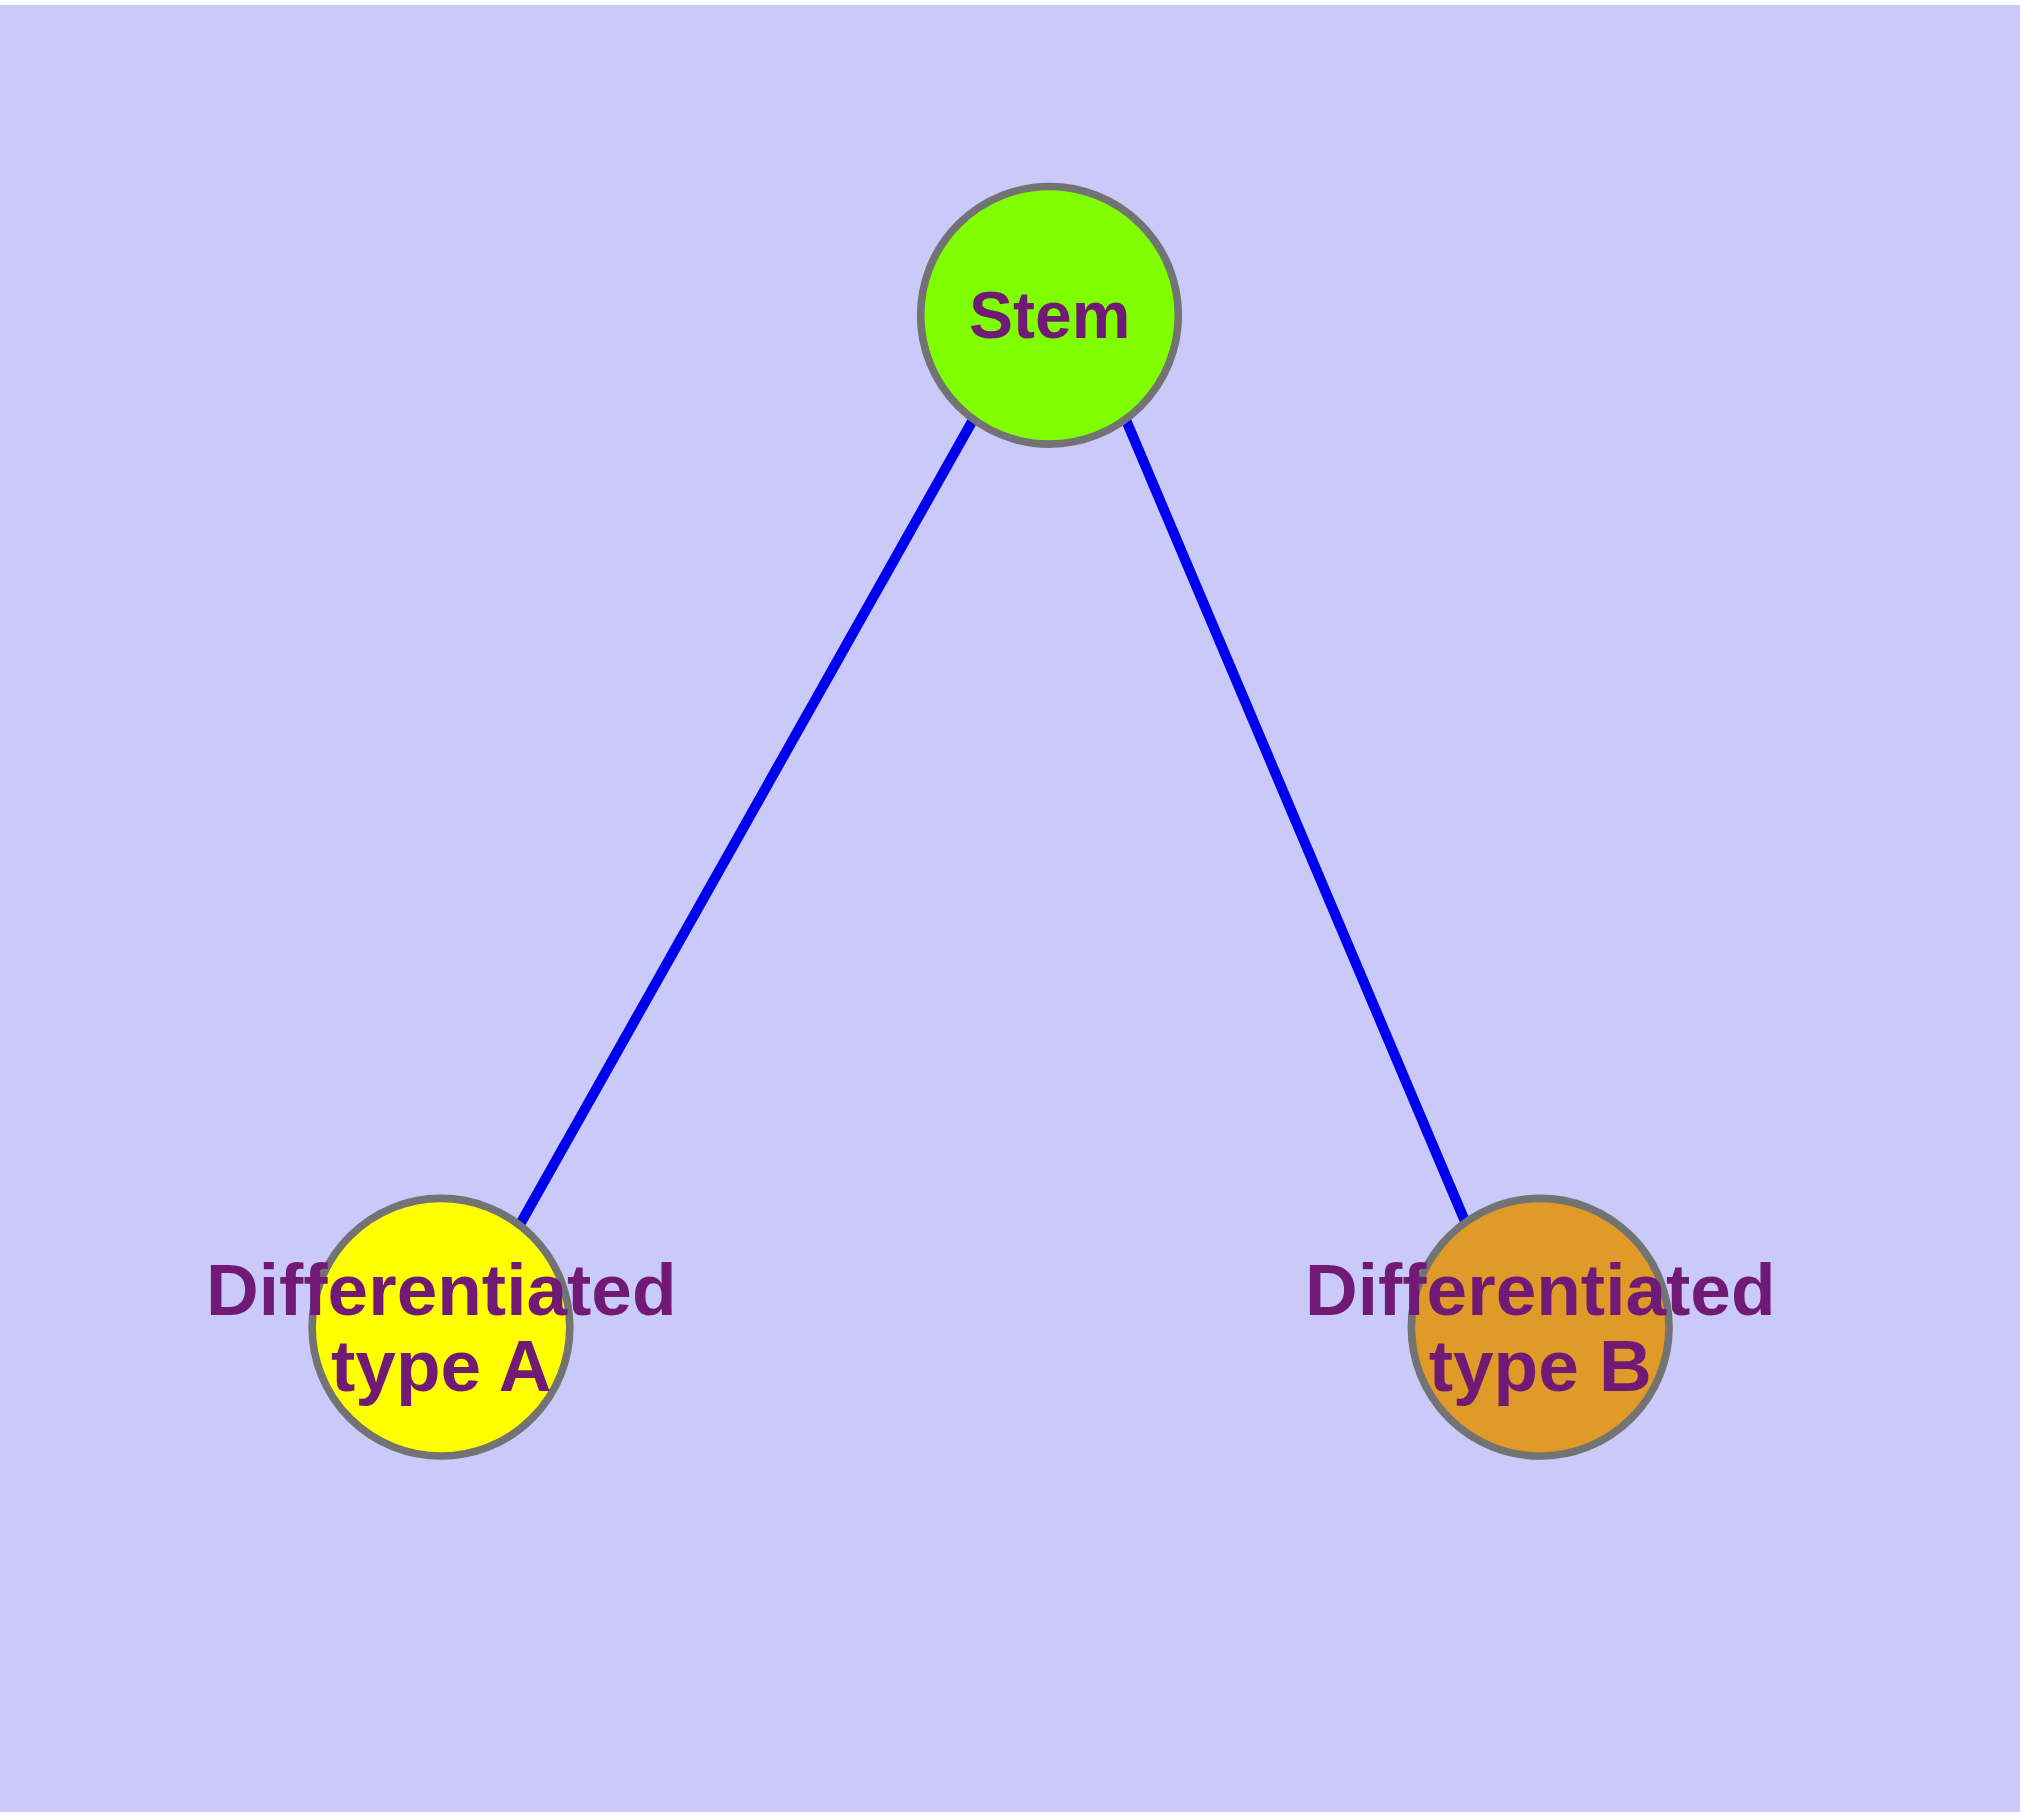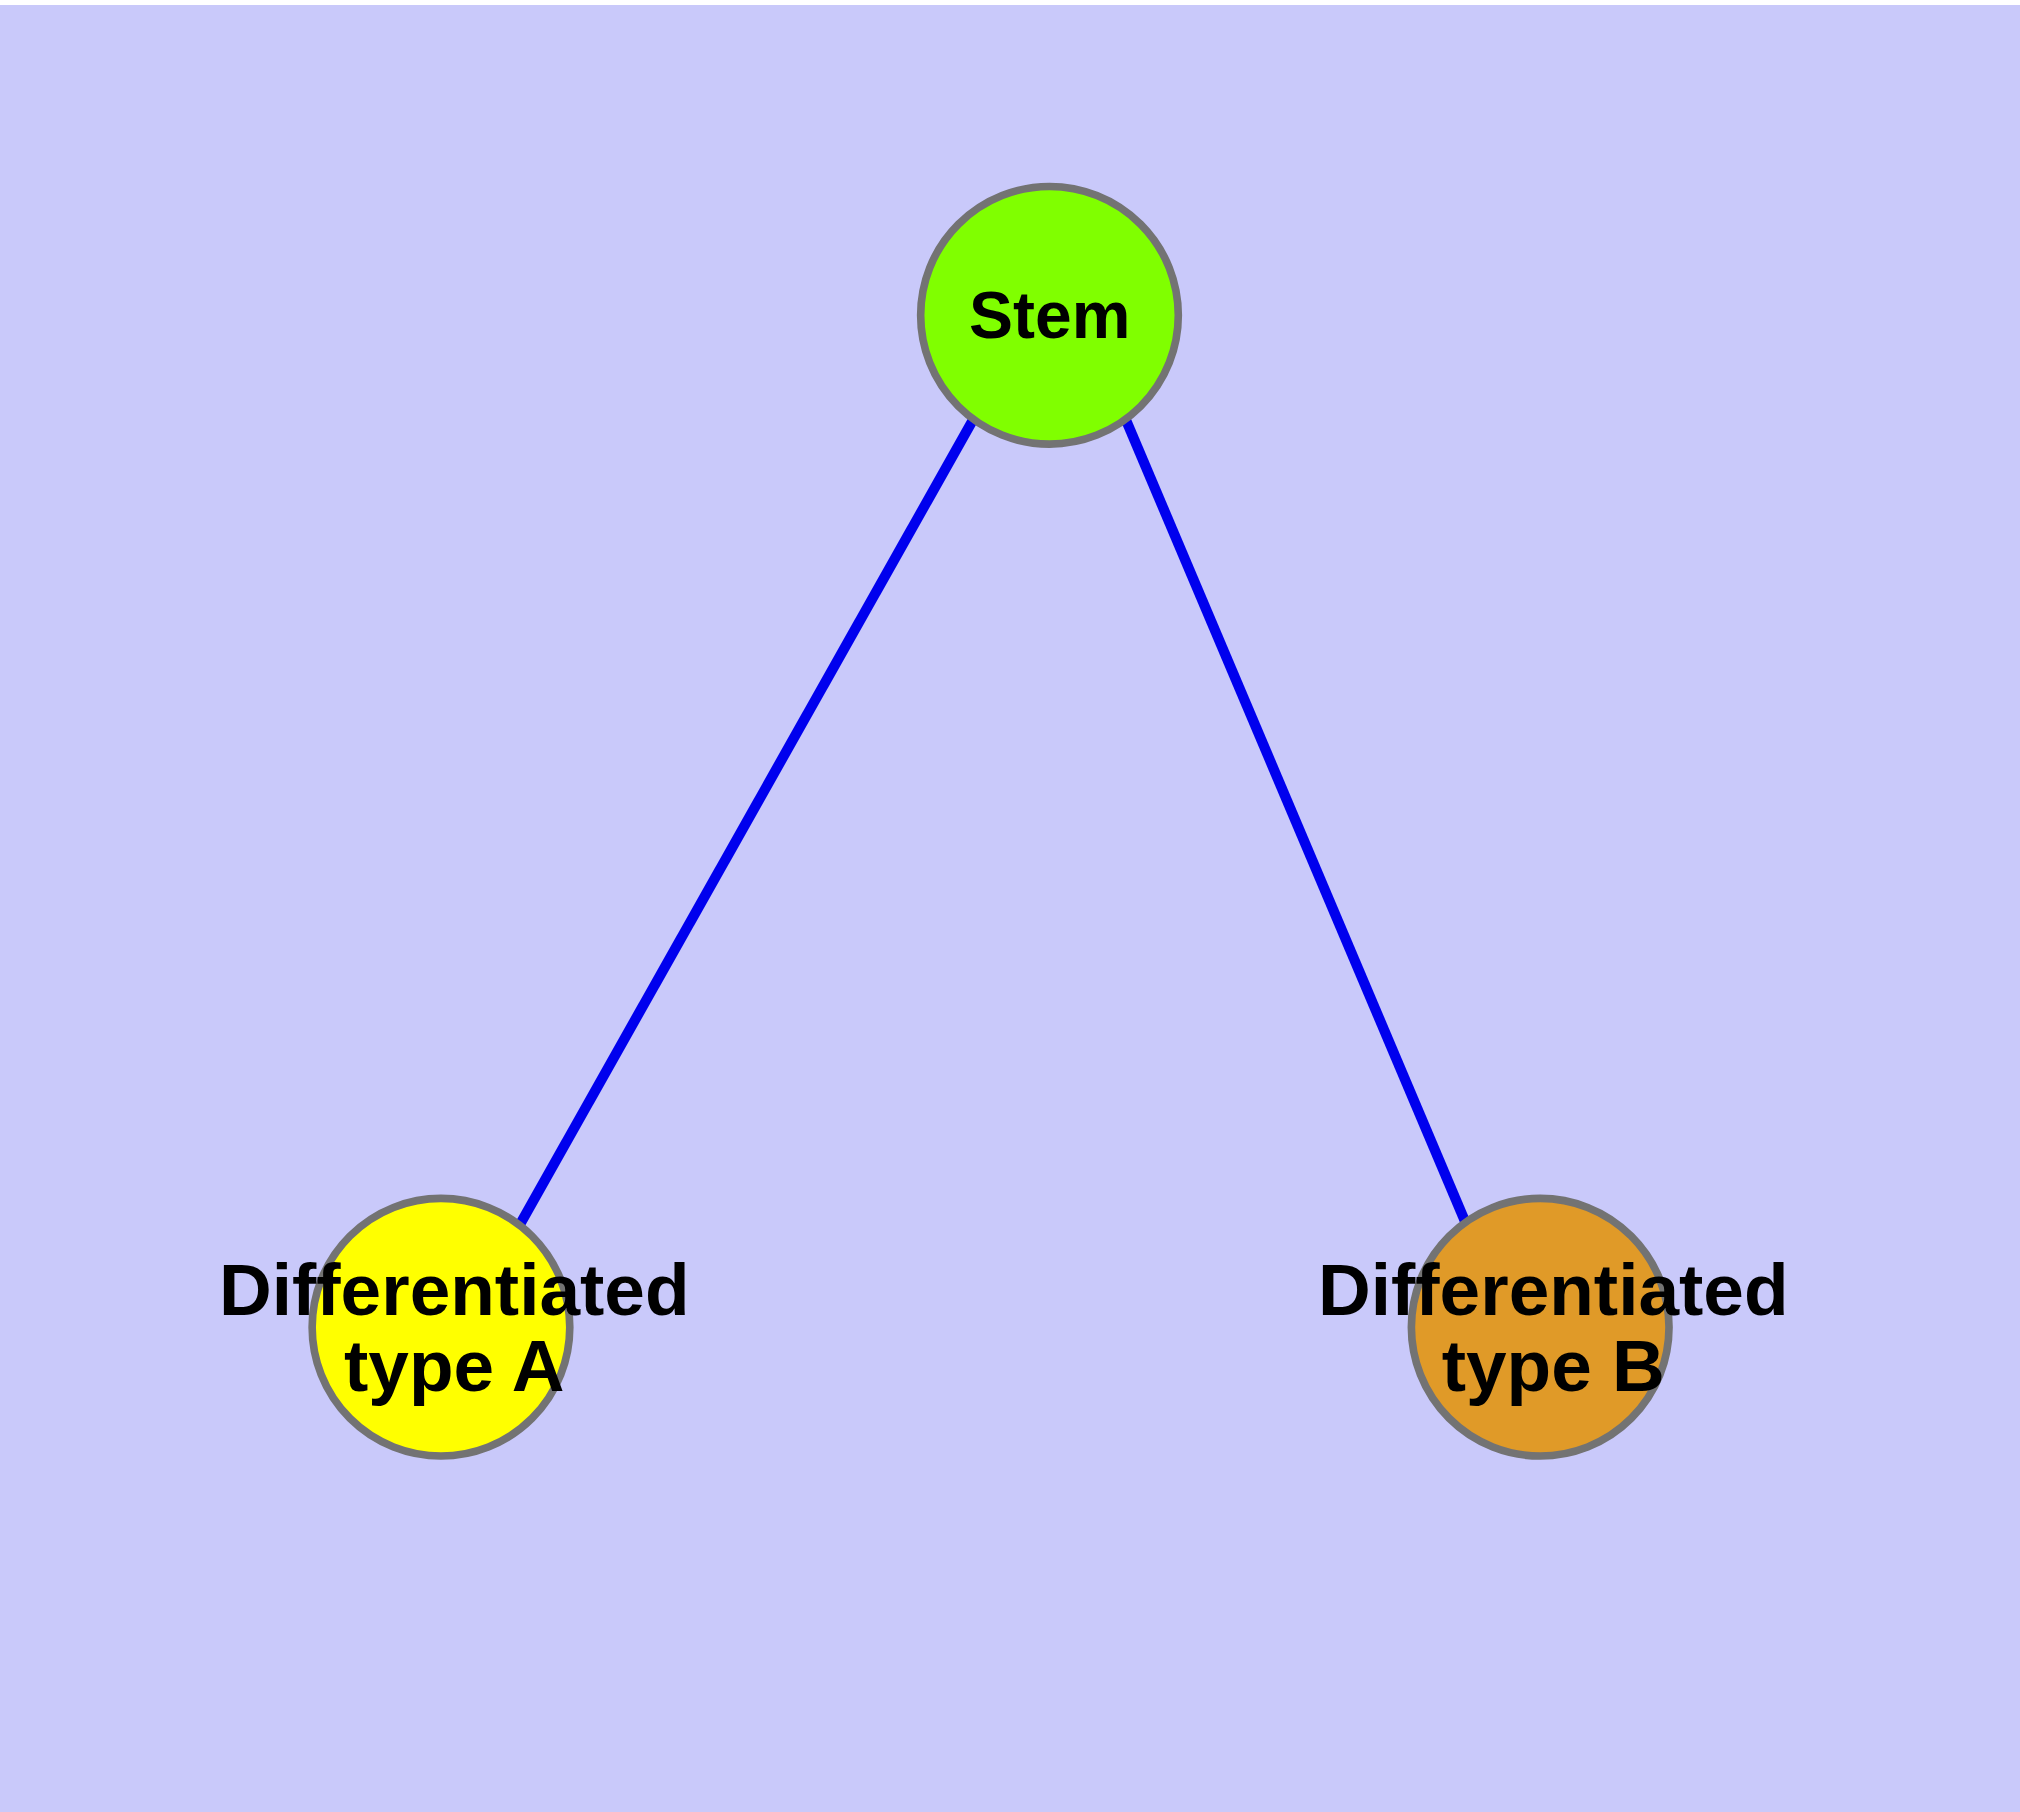--- a/index.html
+++ b/index.html
@@ -26,29 +26,29 @@
   #graph-svg {
     position: absolute;
     left: 0;
     top: 0;
     width: 2021px;
     height: 1812px;
   }
   .node-label {
     position: absolute;
     text-align: center;
-    color: #000000;
+    color: #701a75;
     font-weight: bold;
     font-family: "Liberation Sans", sans-serif;
     line-height: 1.04;
     white-space: pre;
     pointer-events: none;
   }
   .label-stem { font-size: 66px; }
-  .label-multi { font-size: 73px; margin-left: 13px; }
+  .label-multi { font-size: 73px; }
 </style>
 </head>
 <body>
 
 <div id="stage">
 
   <div id="canvas-bg"></div>
 
   <svg id="graph-svg" viewBox="0 0 2384 2138">
     <g id="edge-layer">

